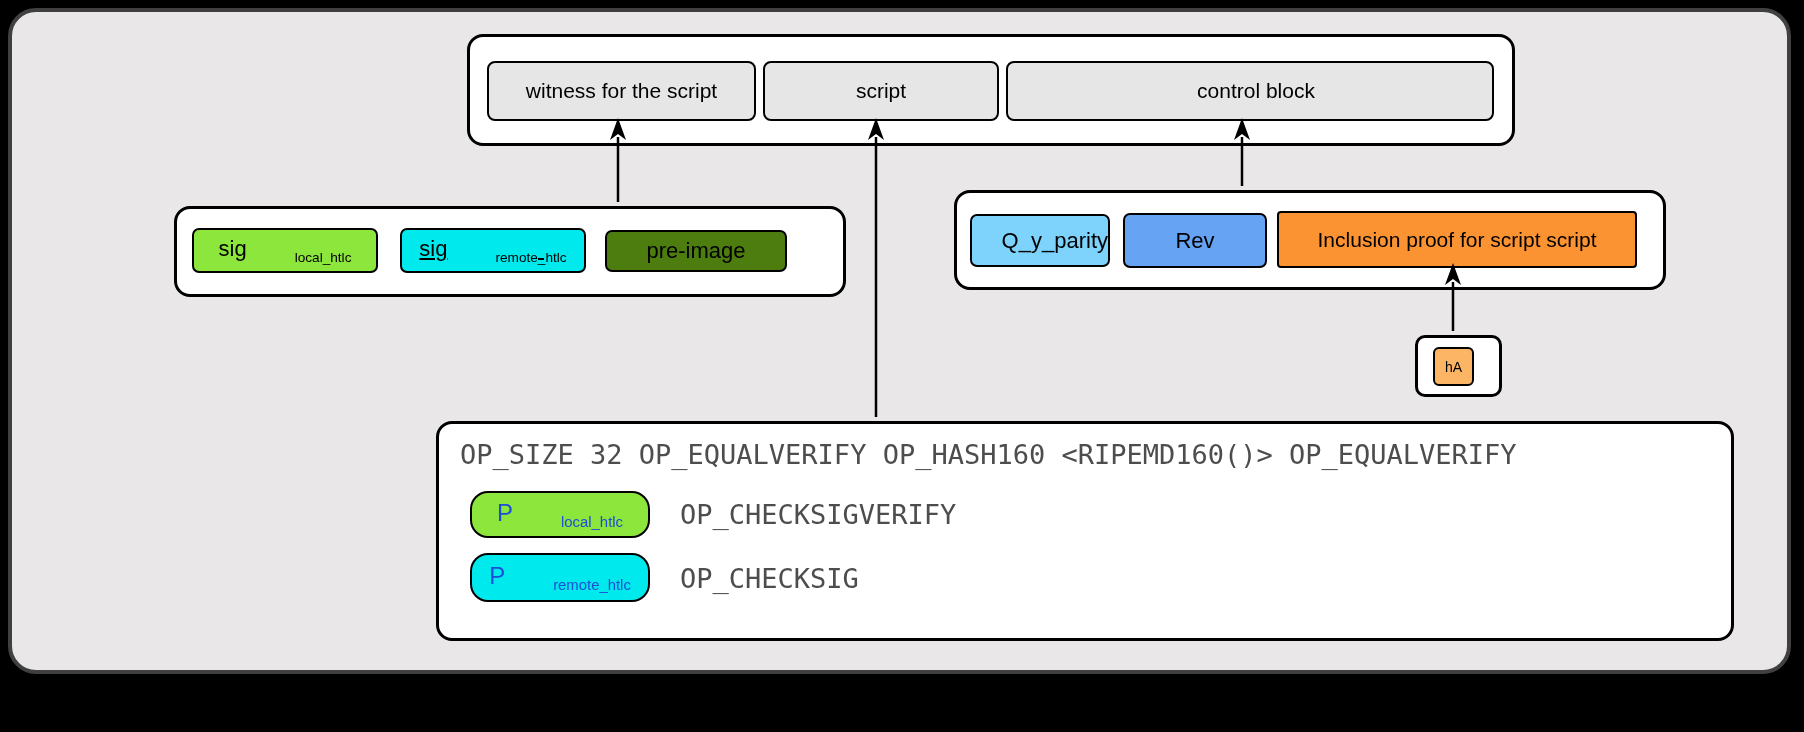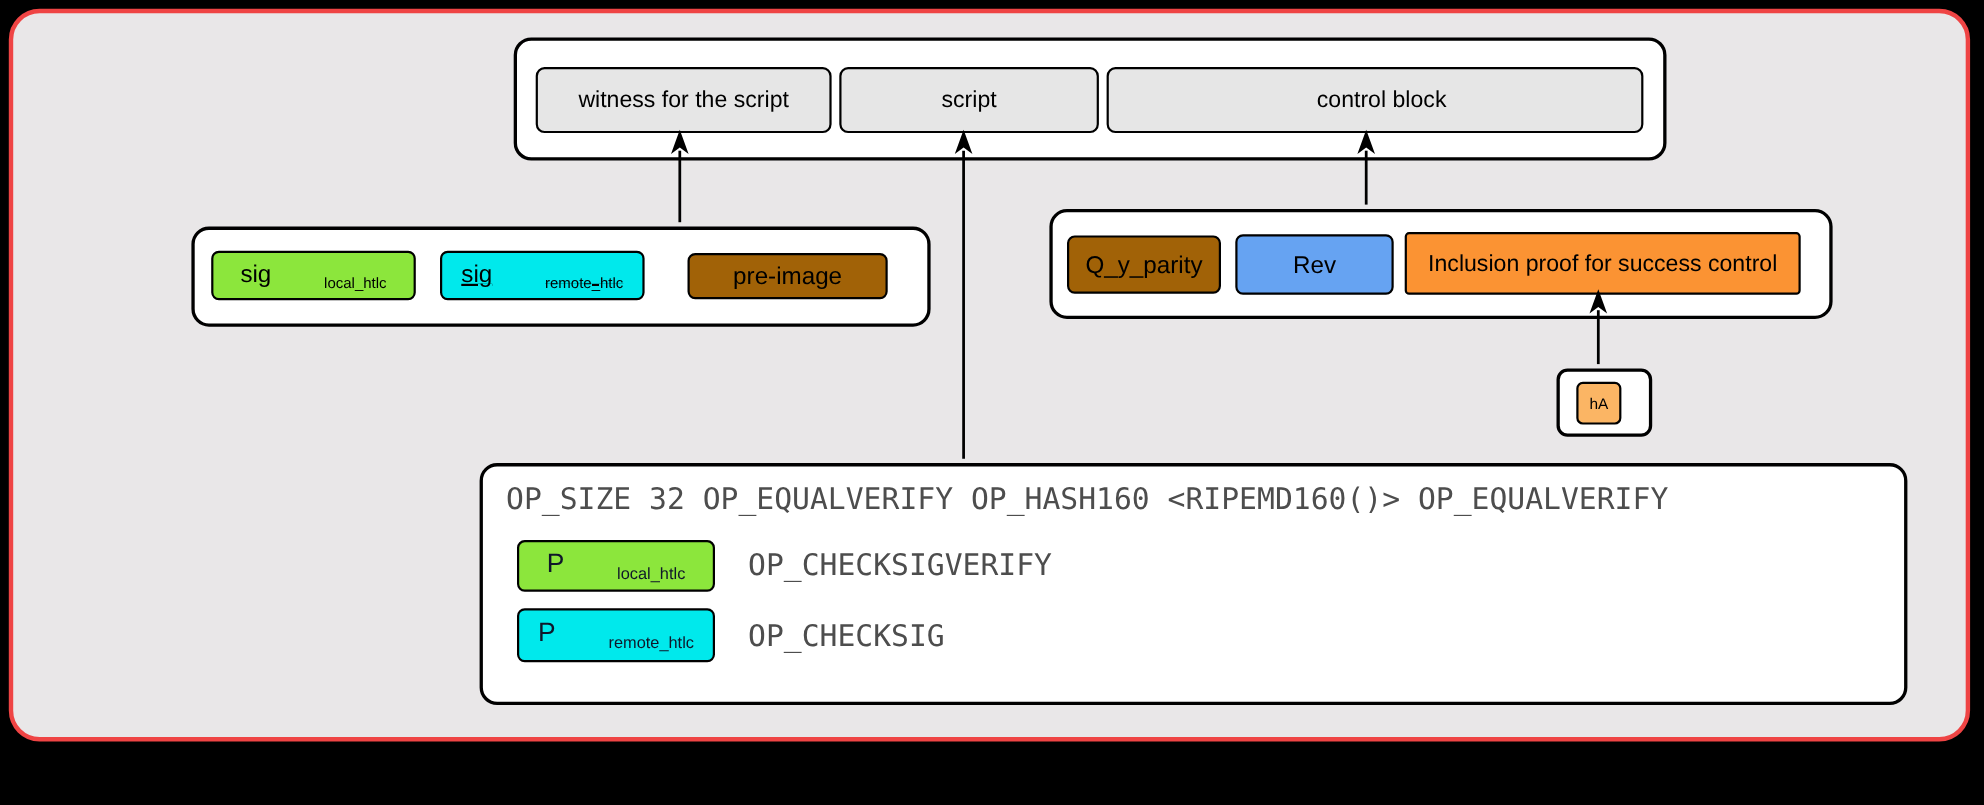--- a/index.html
+++ b/index.html
@@ -4,42 +4,42 @@
 <style>
   html,body{margin:0;padding:0;}
   body{
     width:1804px;height:732px;position:relative;overflow:hidden;
     background:#000;
     font-family:"Liberation Sans", sans-serif;
     -webkit-font-smoothing:antialiased;
   }
   .panel{
     position:absolute;left:8px;top:8px;width:1783px;height:666px;
-    background:#e9e7e8;border:4px solid #ef4444;border-radius:28px;
+    background:#e9e7e8;border:4px solid #404040;border-radius:28px;
     box-sizing:border-box;
   }
   .wbox{ 
     position:absolute;background:#fff;border:3px solid #000;border-radius:16px;
     box-sizing:border-box;
   }
   .graybox{
     position:absolute;background:#e6e6e6;border:2px solid #000;border-radius:8px;
     box-sizing:border-box;display:flex;align-items:center;justify-content:center;
     font-size:21px;color:#000;
   }
   .chip{
     position:absolute;border:2px solid #000;border-radius:7px;
     box-sizing:border-box;display:flex;align-items:center;justify-content:center;
     font-size:22px;color:#000;white-space:nowrap;
   }
   .chip sub, .keychip sub{font-size:0.62em;line-height:1;padding-left:48px;}
   .keychip{
-    position:absolute;border:2px solid #000;border-radius:7px;
+    position:absolute;border:2px solid #000;border-radius:18px;
     box-sizing:border-box;display:flex;align-items:center;justify-content:center;
-    font-size:24px;color:#0f172a;white-space:nowrap;
+    font-size:24px;color:#1d4ed8;white-space:nowrap;
   }
   .mono{
     font-family:"DejaVu Sans Mono", monospace;
     font-size:27px;color:#4d4d4d;white-space:nowrap;
   }
   .scriptrow{position:absolute;display:flex;align-items:center;}
   .hashchip{
     border:2px solid #000;border-radius:8px;box-sizing:border-box;
     display:flex;align-items:center;justify-content:center;
     font-size:21px;color:#000;height:36px;padding:0 18px;margin:0 8px;
@@ -63,33 +63,33 @@
     <span>control block</span>
   </div>
 
   <div class="wbox" style="left:162px;top:194px;width:672px;height:91px;"></div>
   <div class="chip" style="left: 180px; top: 216px; width: 186px; height: 45px; background-color: rgb(140, 230, 60);">
     <span><span>sig</span><sub>local_htlc</sub></span>
   </div>
   <div class="chip" style="left: 388px; top: 216px; width: 186px; height: 45px; background-color: rgb(0, 233, 236); text-decoration: underline;">
     <span><span>sig</span><sub>remote_htlc</sub></span>
   </div>
-  <div class="chip" style="left: 593px; top: 218px; width: 182px; height: 42px; background-color: #a16207; margin-left: 20px;">
+  <div class="chip" style="left: 593px; top: 218px; width: 182px; height: 42px; background-color: #4d7c0f;">
     <span>pre-image</span>
   </div>
 
   <div class="wbox" style="left:942px;top:178px;width:712px;height:100px;"></div>
-  <div class="chip" style="left: 958px; top: 202px; width: 140px; height: 53px; background-color: #a16207;">
+  <div class="chip" style="left: 958px; top: 202px; width: 140px; height: 53px; background-color: #7dd3fc; justify-content: flex-end;">
     <span>Q_y_parity</span>
   </div>
   <div class="chip" style="left: 1111px; top: 201px; width: 144px; height: 55px; background-color: rgb(102, 163, 242);">
     <span>Rev</span>
   </div>
   <div class="chip" style="left: 1265px; top: 199px; width: 360px; height: 57px; border-radius: 4px; font-size: 21px; background-color: rgb(251, 147, 51);">
-    <span>Inclusion proof for success control</span>
+    <span>Inclusion proof for script script</span>
   </div>
 
   <div class="wbox" style="left:1403px;top:323px;width:87px;height:62px;border-radius:10px;"></div>
   <div class="chip" style="left: 1421px; top: 335px; width: 41px; height: 39px; border-radius: 6px; font-size: 14px; background-color: rgb(251, 181, 100);">
     <span>hA</span>
   </div>
 
   <div class="wbox" style="left:424px;top:409px;width:1298px;height:220px;"></div>
   <div class="scriptrow" style="left:448px;top:420px;height:44px;">
     <span class="mono">OP_SIZE 32 OP_EQUALVERIFY OP_HASH160 &lt;RIPEMD160(</span>

